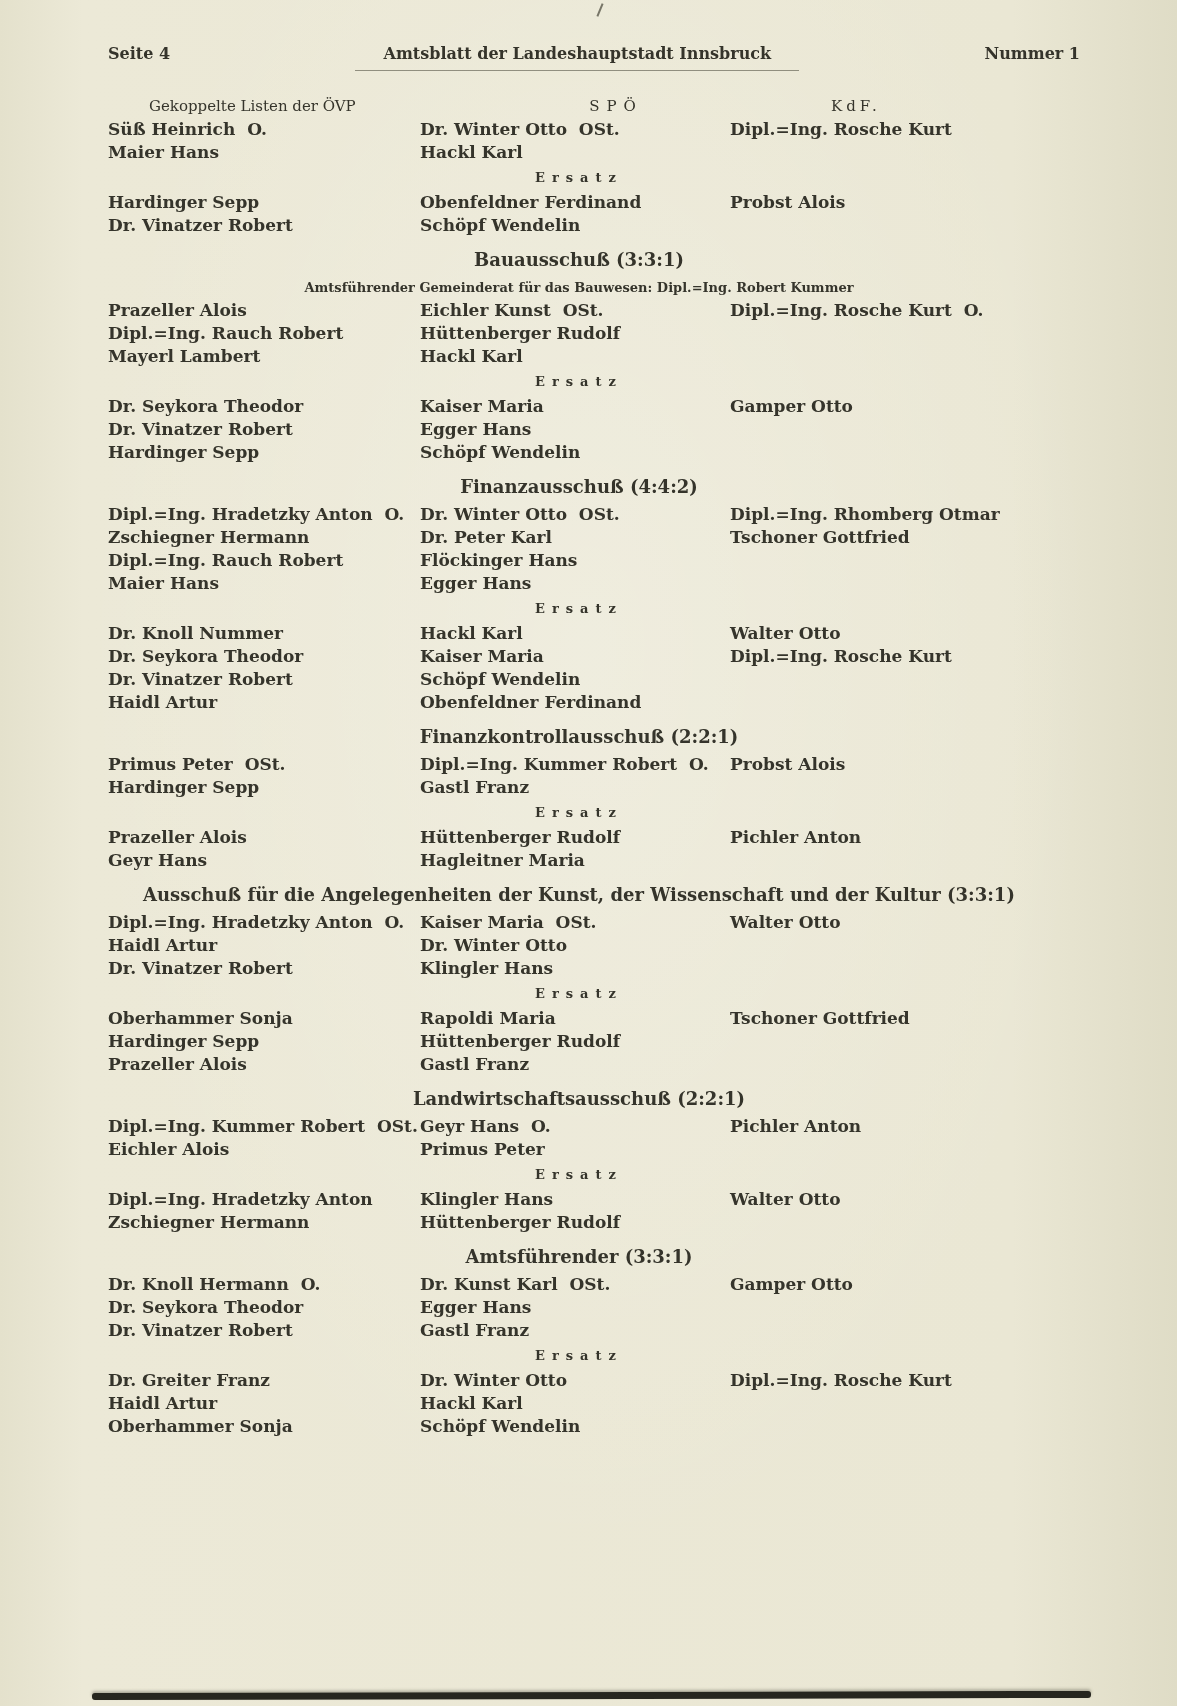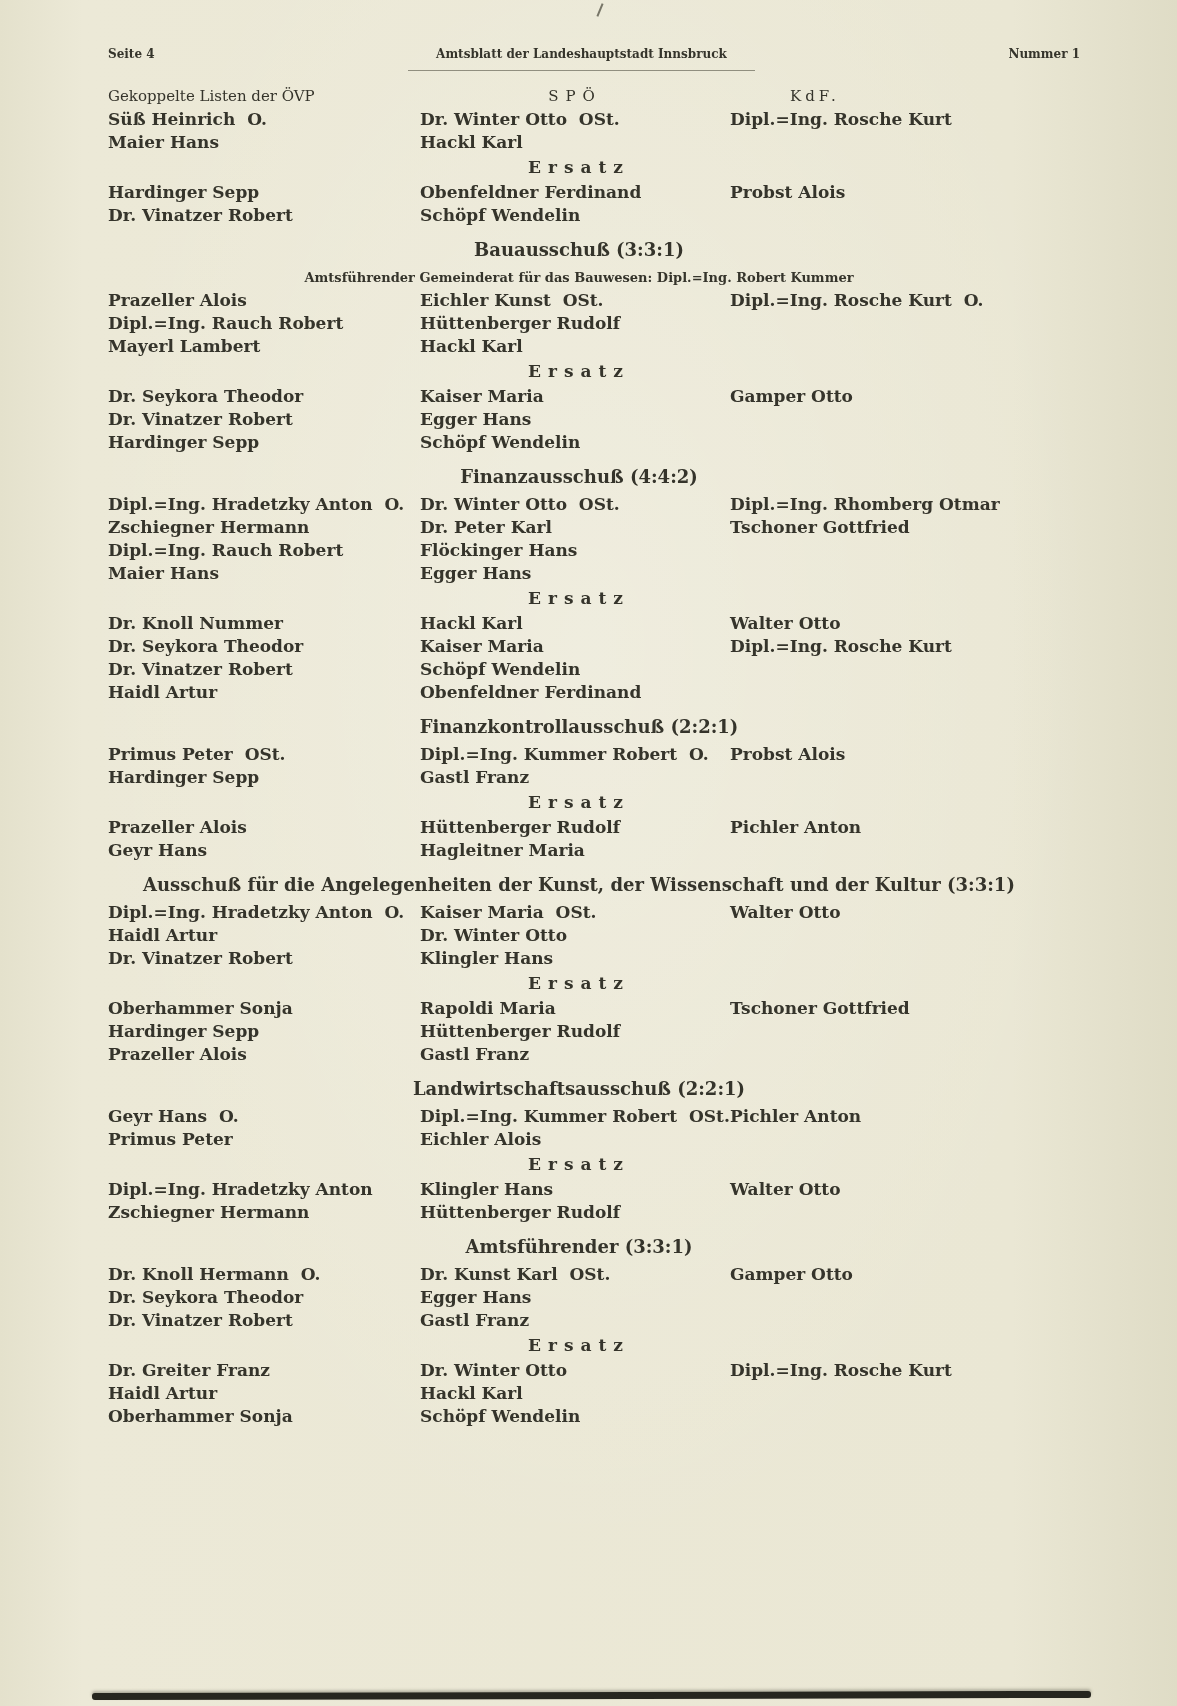--- a/index.html
+++ b/index.html
@@ -14,33 +14,34 @@
   .paper{
     position:absolute;inset:0;
     box-sizing:border-box;
     padding:44px 97px 0 108px;
     background:
       radial-gradient(ellipse at 50% 38%, rgba(255,255,255,0.22), rgba(0,0,0,0) 62%),
       linear-gradient(90deg, #e4e1cc 0%, #ece9d7 7%, #eae7d4 86%, #dfdcc6 100%);
   }
   .page-header{
     display:flex;justify-content:space-between;align-items:baseline;
-    font-size:12px;line-height:20px;font-weight:bold;
-    margin-bottom:16px;
+    font-size:16px;line-height:20px;font-weight:bold;
+    margin-bottom:26px;
     text-align:right;
   }
   .ph-left,.ph-right{font-weight:bold;}
   .ph-center{
     border-bottom:1px solid rgba(70,68,55,0.55);
     padding:0 28px 6px 28px;
   }
   .col-headers{
     display:grid;grid-template-columns:312px 310px 1fr;
     font-size:15px;line-height:19px;font-weight:normal;
     margin-bottom:2px;
+    margin-left:41px;
   }
   .ch2{text-align:center;letter-spacing:7px;}
   .ch3{padding-left:60px;letter-spacing:4px;}
   .sec-title{
     text-align:center;
     font-weight:bold;
     font-size:18px;line-height:25px;
     margin:10px 30px 4px 0;
   }
   .sec-subtitle{
@@ -51,21 +52,21 @@
   }
   .cols{display:grid;grid-template-columns:312px 310px 1fr;}
   .name{
     font-weight:bold;
     font-size:17px;line-height:23px;
     white-space:pre;
   }
   .ersatz-label{
     text-align:center;
     font-weight:bold;
-    font-size:17px;line-height:23px;
+    font-size:13px;line-height:23px;
     letter-spacing:7px;
     margin:2px 30px 2px 0;
   }
   .scan-edge{
     position:absolute;left:92px;right:86px;bottom:7px;height:7px;
     background:#26261f;border-radius:3px;
     transform:rotate(-0.12deg);
     box-shadow:0 -2px 3px rgba(70,68,55,0.35);
   }
   .top-mark{
@@ -256,26 +257,26 @@
           </div>
           <div>
             <div class="name">Tschoner Gottfried</div>
           </div>
         </div>
       </section>
       <section>
         <div class="sec-title">Landwirtschaftsausschuß (2:2:1)</div>
         <div class="cols">
           <div>
+            <div class="name">Dipl.=Ing. Kummer Robert  OSt.</div>
+            <div class="name">Eichler Alois</div>
+          </div>
+          <div>
             <div class="name">Geyr Hans  O.</div>
             <div class="name">Primus Peter</div>
-          </div>
-          <div>
-            <div class="name">Dipl.=Ing. Kummer Robert  OSt.</div>
-            <div class="name">Eichler Alois</div>
           </div>
           <div>
             <div class="name">Pichler Anton</div>
           </div>
         </div>
         <div class="ersatz-label">Ersatz</div>
         <div class="cols">
           <div>
             <div class="name">Dipl.=Ing. Hradetzky Anton</div>
             <div class="name">Zschiegner Hermann</div>

